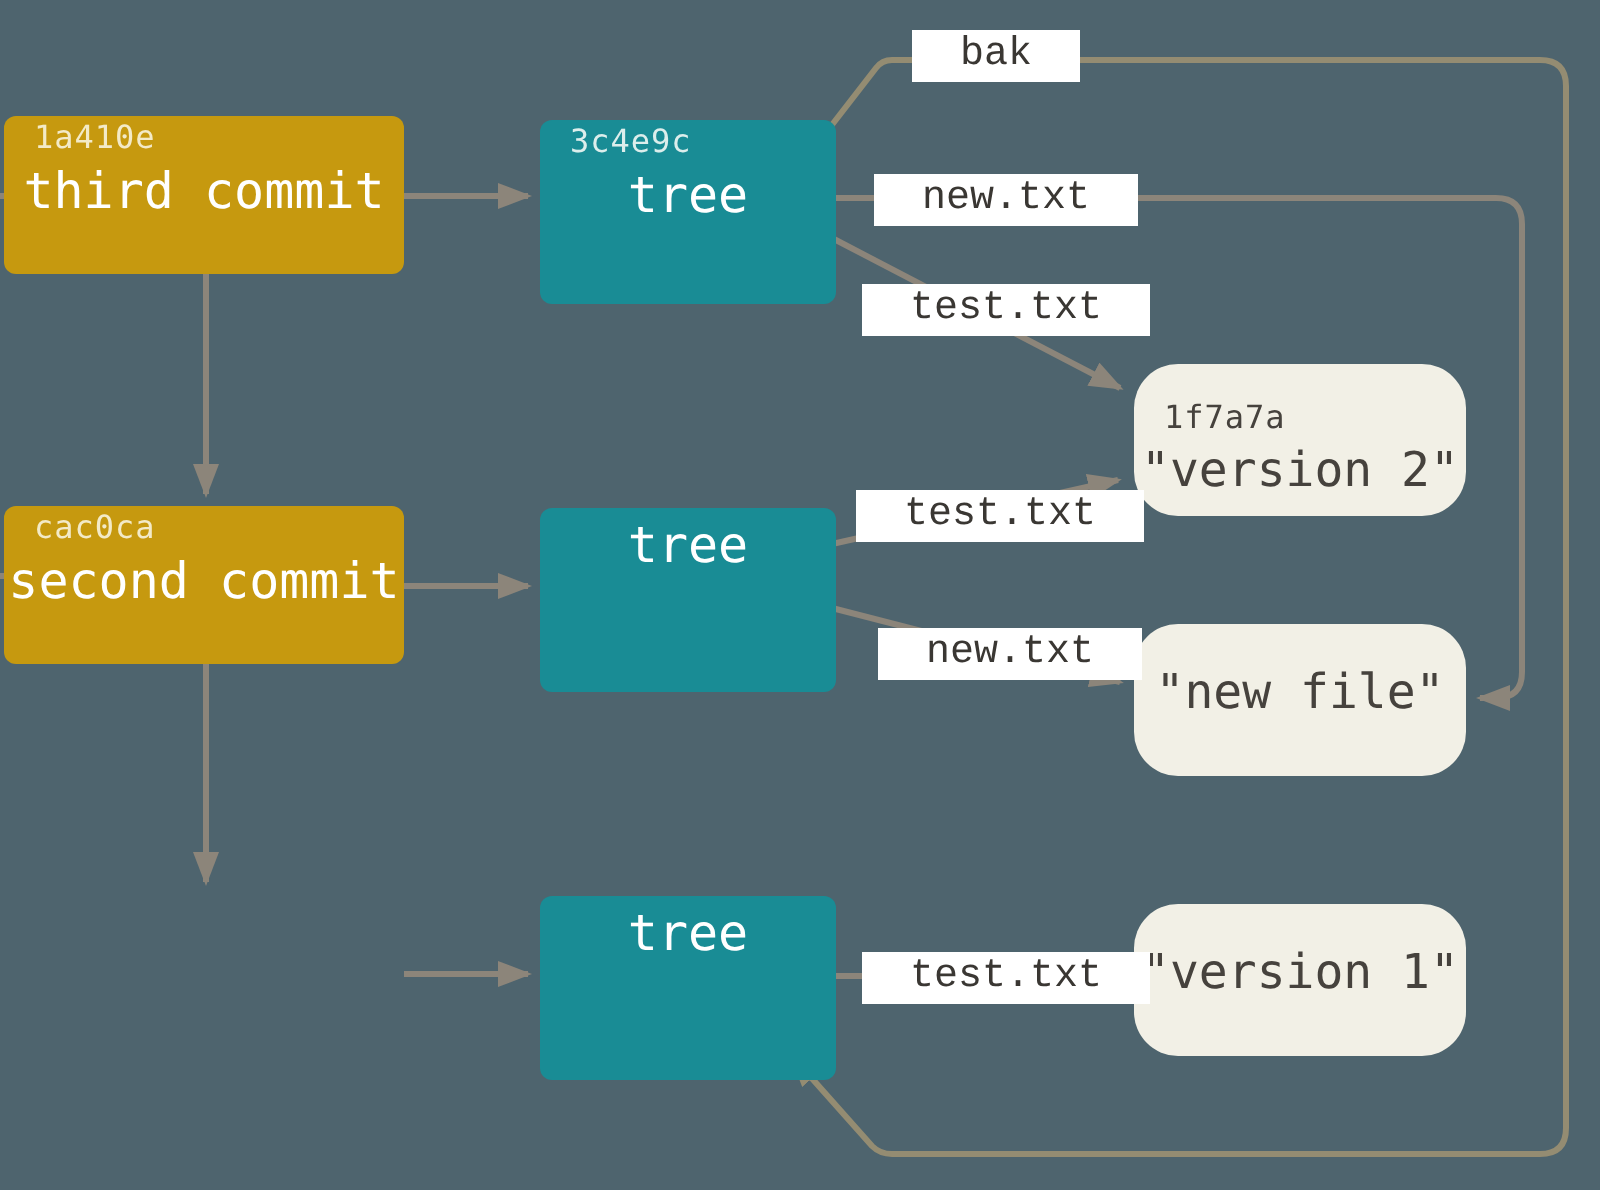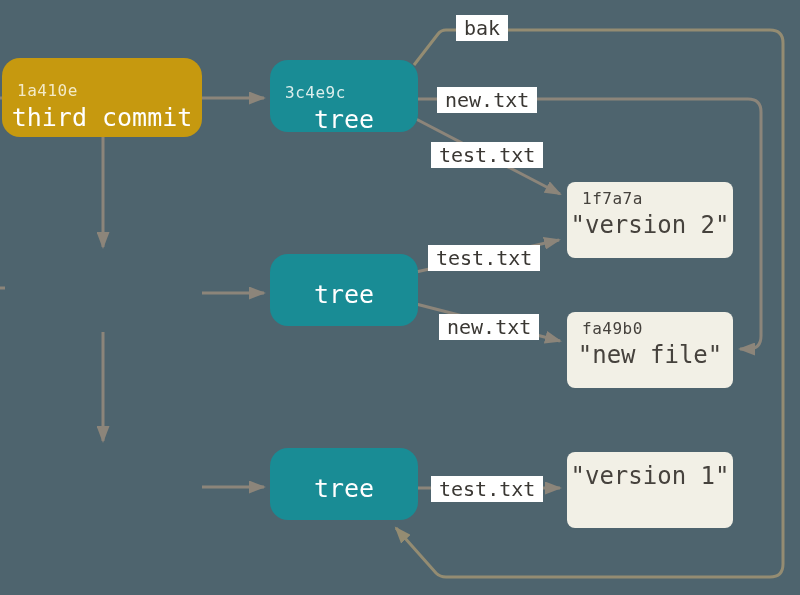--- a/index.html
+++ b/index.html
@@ -37,64 +37,65 @@
     fill: none;
   }
   .edge.bak {
     stroke: var(--bak-line-color);
   }
   .ah-fill { fill: var(--line-color); }
   .ah-fill.bak { fill: var(--bak-line-color); }
 
   .node {
     position: absolute; z-index: 2;
-    border-radius: 18px;
-    padding-top: 23px;
+    border-radius: 6px;
+    padding-top: 1px;
   }
   .node .hash {
     font-size: 16px;
     margin-left: 15px;
     letter-spacing: 0.5px;
   }
   .node .nlabel {
     font-size: 25px;
     text-align: center;
     margin-top: 3px;
     white-space: pre;
   }
   .commit {
     left: 2px; width: 200px; height: 79px;
     background: var(--commit-fill);
     color: var(--box-text);
   }
   .commit .hash { color: var(--hash-on-gold); }
   .tree {
-    left: 270px; width: 148px; height: 72px;
+    left: 270px; width: 148px; height: 92px;
     background: var(--tree-fill);
     color: var(--box-text);
   }
   .tree .hash { color: var(--hash-on-teal); }
   .blob {
     left: 567px; width: 166px; height: 76px;
     background: var(--blob-fill);
     color: var(--blob-text);
-    border-radius: 8px;
-    padding-top: 7px;
+    border-radius: 22px;
+    padding-top: 17px;
   }
   .blob .hash { color: var(--blob-text); }
   .blob .nlabel { font-size: 24px; }
 
   .elabel {
     position: absolute; z-index: 3;
     background: var(--label-bg);
     color: var(--label-text);
     font-size: 20px;
     line-height: 26px;
-    padding: 0 8px;
+    padding: 0 24px;
     white-space: pre;
+    font-family: Liberation Mono, monospace;
   }
 </style>
 </head>
 <body>
 
 <div class="stage">
 
   <svg class="wires" width="800" height="595" viewBox="0 0 800 595">
     <defs>
       <marker id="ah" markerUnits="userSpaceOnUse" markerWidth="18" markerHeight="13" refX="15" refY="6.5" orient="auto">
@@ -123,38 +124,41 @@
     <path class="edge bak" d="M414,65 L438,34 Q441,30 446,30 H770 Q783,30 783,43 V564 Q783,577 770,577 H446 Q440,577 436,573 L396,528" marker-end="url(#ahbak)"></path>
 
     <path class="edge" d="M0,98 H5"></path>
     <path class="edge" d="M0,288 H5"></path>
   </svg>
 
   <div class="node commit" style="top:58px">
     <div class="hash">1a410e</div>
     <div class="nlabel">third commit</div>
   </div>
+  <div class="node commit" style="top:253px">
+    <div class="hash">cac0ca</div>
+    <div class="nlabel">second commit</div>
+  </div>
 
   <div class="node tree" style="top:60px">
     <div class="hash">3c4e9c</div>
     <div class="nlabel">tree</div>
   </div>
   <div class="node tree" style="top:254px">
     <div class="nlabel">tree</div>
   </div>
   <div class="node tree" style="top:448px">
     <div class="nlabel">tree</div>
   </div>
 
   <div class="node blob" style="top:182px">
     <div class="hash">1f7a7a</div>
     <div class="nlabel">"version 2"</div>
   </div>
   <div class="node blob" style="top:312px">
-    <div class="hash">fa49b0</div>
     <div class="nlabel">"new file"</div>
   </div>
   <div class="node blob" style="top:452px">
     <div class="nlabel">"version 1"</div>
   </div>
 
   <div class="elabel" style="left:456px; top:15px">bak</div>
   <div class="elabel" style="left:437px; top:87px">new.txt</div>
   <div class="elabel" style="left:431px; top:142px">test.txt</div>
   <div class="elabel" style="left:428px; top:245px">test.txt</div>

